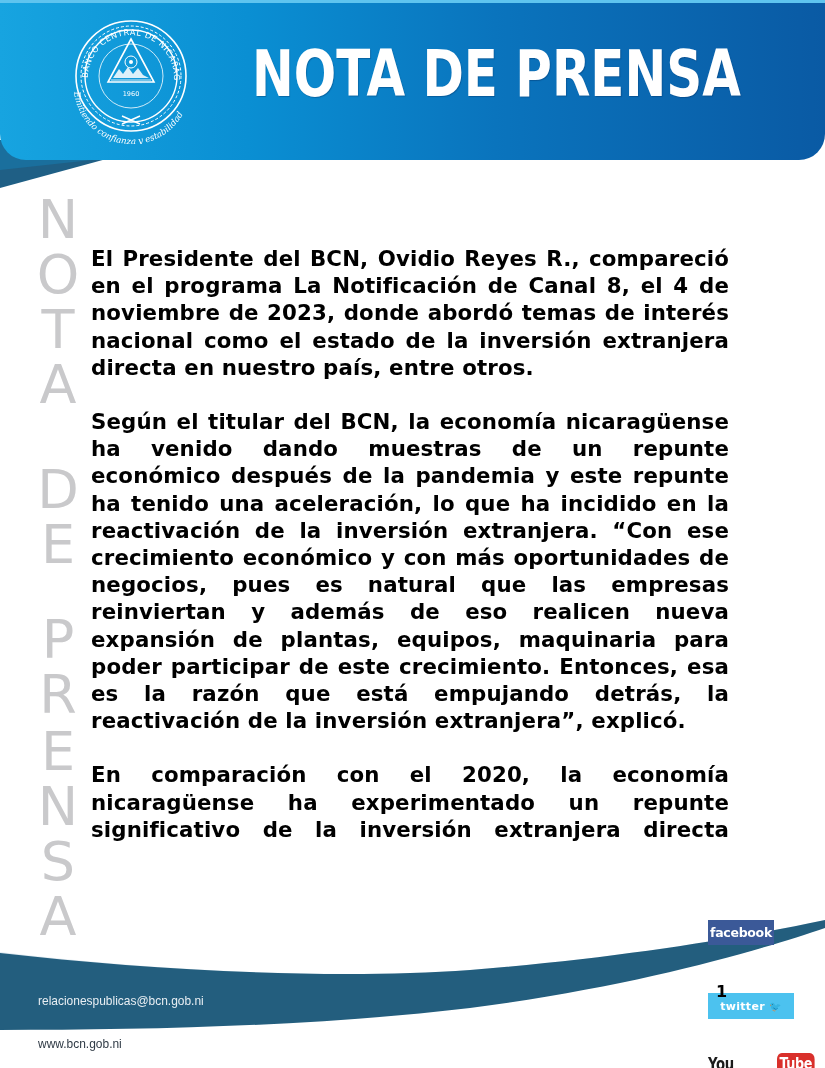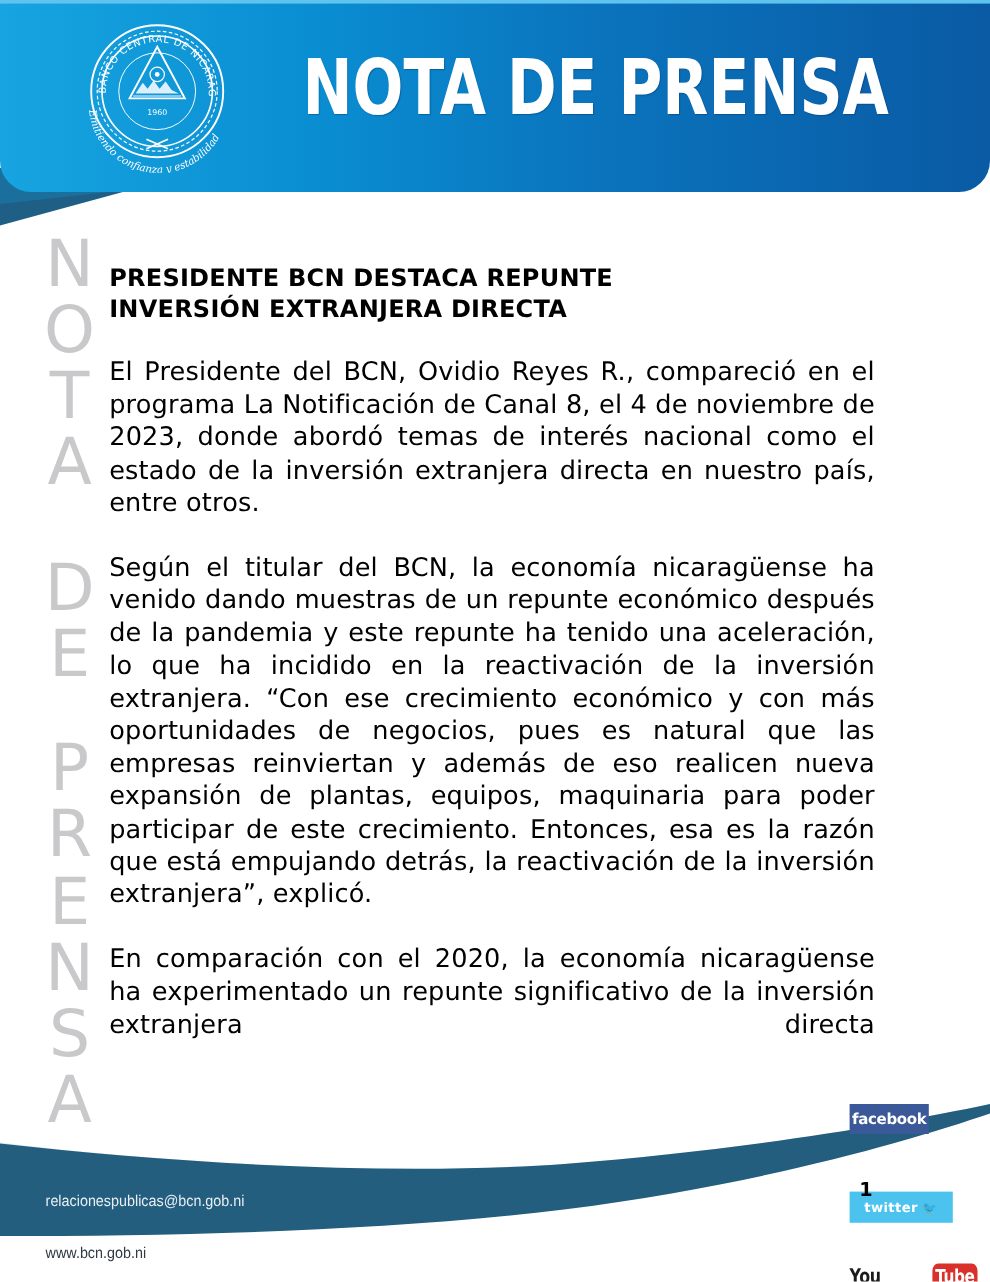--- a/index.html
+++ b/index.html
@@ -39,21 +39,21 @@
   
   .article {
     position: absolute; left: 91px; top: 218px; width: 638px;
     color: #000000;
   }
   .headline {
     font-weight: bold; font-size: 20px; line-height: 26px; margin: 0;
     letter-spacing: 0.2px;
   }
   .para {
-    font-weight: normal; font-size: 21.3px; line-height: 27.2px; margin: 27px 0 0 0;
+    font-weight: bold; font-size: 21.3px; line-height: 27.2px; margin: 27px 0 0 0;
     text-align: justify; text-justify: inter-word; letter-spacing: 0.15px;
   }
 
   
   .footer-swoosh { position: absolute; left: 0; top: 900px; width: 825px; height: 168px; z-index: 5; }
   .footer-email {
     position: absolute; left: 38px; top: 993px; z-index: 6;
     font-family: "Liberation Sans", sans-serif; font-size: 13px; color: #e8eef3;
     transform: scaleX(0.92); transform-origin: left center; white-space: nowrap;
   }
@@ -139,24 +139,20 @@
   <div class="vletter" style="top:518px">E</div>
   <div class="vletter" style="top:613px">P</div>
   <div class="vletter" style="top:668px">R</div>
   <div class="vletter" style="top:725px">E</div>
   <div class="vletter" style="top:780px">N</div>
   <div class="vletter" style="top:835px">S</div>
   <div class="vletter" style="top:890px">A</div>
 </div>
 
 <div class="article">
-  <h1 class="headline">
-    <span>PRESIDENTE BCN DESTACA REPUNTE</span><br>
-    <span>INVERSIÓN EXTRANJERA DIRECTA</span>
-  </h1>
   <p class="para">El Presidente del BCN, Ovidio Reyes R., compareció en el programa La Notificación de Canal 8, el 4 de noviembre de 2023, donde abordó temas de interés nacional como el estado de la inversión extranjera directa en nuestro país, entre otros.</p>
   <p class="para">Según el titular del BCN, la economía nicaragüense ha venido dando muestras de un repunte económico después de la pandemia y este repunte ha tenido una aceleración, lo que ha incidido en la reactivación de la inversión extranjera. “Con ese crecimiento económico y con más oportunidades de negocios, pues es natural que las empresas reinviertan y además de eso realicen nueva expansión de plantas, equipos, maquinaria para poder participar de este crecimiento. Entonces, esa es la razón que está empujando detrás, la reactivación de la inversión extranjera”, explicó.</p>
   <p class="para" style="text-align-last: justify;">En comparación con el 2020, la economía nicaragüense ha experimentado un repunte significativo de la inversión extranjera directa</p>
 </div>
 
 <svg class="footer-swoosh" viewBox="0 0 825 168" preserveAspectRatio="none">
 
   <path d="M 0,52 C 150,70 330,80 470,70 C 620,58 740,38 825,20 L 825,24 C 740,42 620,62 470,74 C 330,84 150,74 0,56 Z" fill="#e4edf3"></path>
 
   <path d="M 0,53 C 150,70 330,80 470,70 C 620,58 740,38 825,20 L 825,28 C 760,50 640,86 470,108 C 320,126 150,130 0,130 Z" fill="#235e7e"></path>

